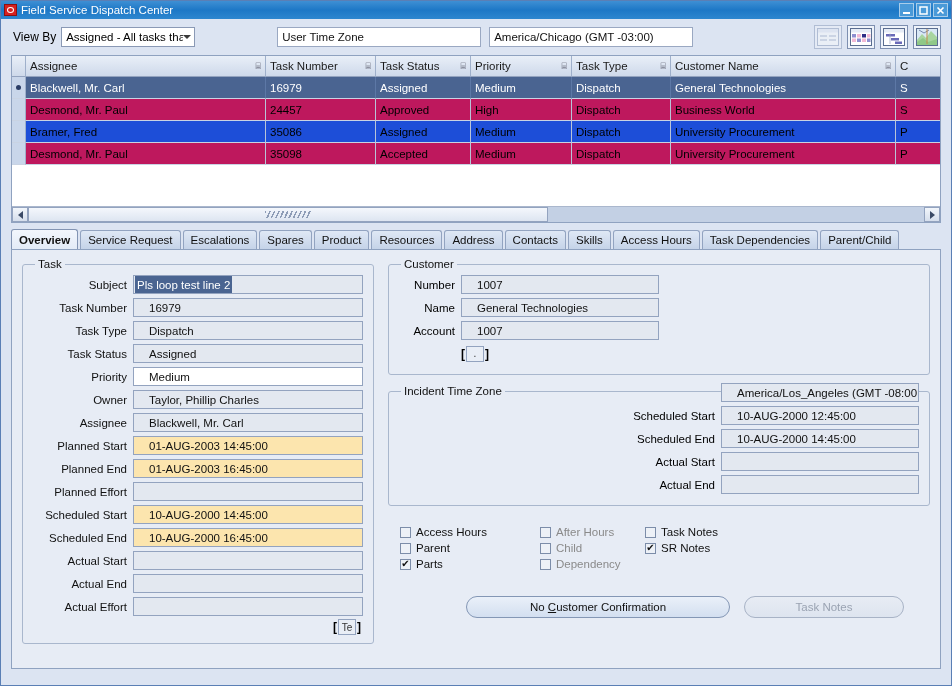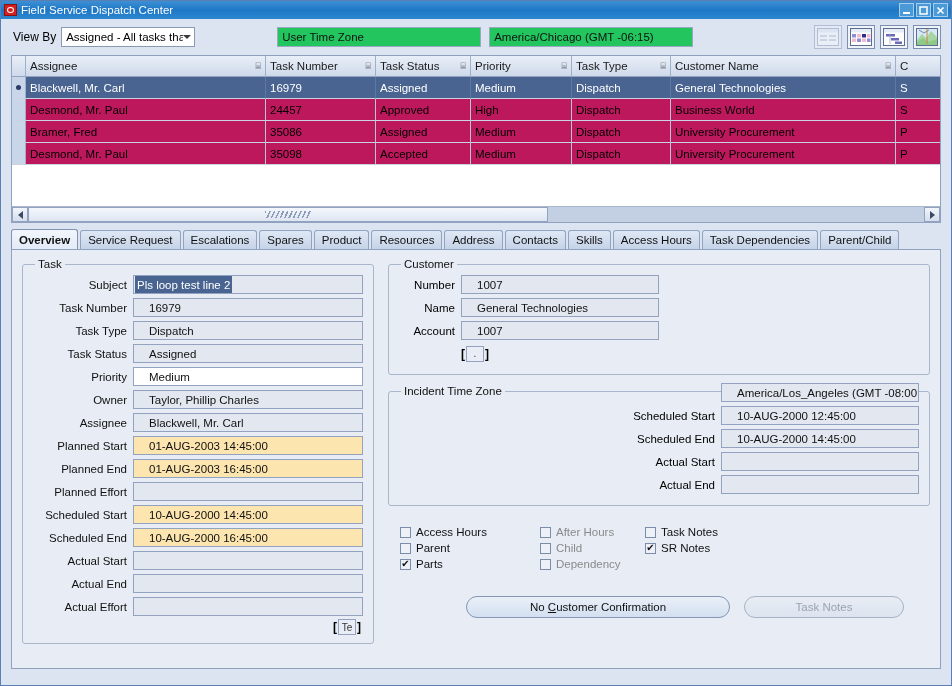--- a/index.html
+++ b/index.html
@@ -79,21 +79,21 @@
     display:flex; align-items:center; justify-content:center;
   }
   .combo .arrow::after {
     content:""; width:0;height:0;
     border-left:4px solid transparent;
     border-right:4px solid transparent;
     border-top:4px solid #3a3a3a;
   }
   .tz-field {
     height: 20px;
-    background: #22c55e;
+    background: #ffffff;
     border: 1px solid #9aa8c2;
     display: flex; align-items: center;
     padding: 0 4px;
     font-size: 11.5px;
     color: #111;
   }
   #tz-user { width: 204px; margin-left: 82px; }
   #tz-incident { width: 204px; margin-left: 8px; }
 
   .tool-icons { margin-left: auto; display: flex; gap: 5px; }
@@ -134,21 +134,21 @@
     border-bottom: 1px solid #93a3bf;
     border-right: 1px solid #9fb0cb;
     font-size: 11.5px; color: #1a1a1a;
     justify-content: space-between;
   }
   .hcell .sort { color:#445; font-size: 9px; margin-left:3px; transform: rotate(0deg);}
   .marker-col { width: 14px; flex: 0 0 14px; background:#c9d6ea; border-right:1px solid #9fb0cb; border-bottom:1px solid #c9d3e3; display:flex;align-items:center;justify-content:center;}
   .marker-col.h { background: linear-gradient(180deg,#e9eff8 0%,#ced9ea 100%); border-bottom:1px solid #93a3bf;}
   .marker-dot { width:5px;height:5px;border-radius:50%;background:#2b3d66; }
   .row.selected .cell { background:#4a6491; color:#fff; border-right-color:#5d78a6; }
-  .row.alt .cell { background: #be185d; }
+  .row.alt .cell { background: #1d4ed8; }
   .row.plain .cell { background:#be185d; }
   .filler { flex: 1 1 auto; background:#fff; }
 
   .col-assignee { width: 240px; flex: 0 0 240px; }
   .col-tasknum  { width: 110px; flex: 0 0 110px; }
   .col-status   { width: 95px;  flex: 0 0 95px; }
   .col-priority { width: 101px; flex: 0 0 101px; }
   .col-type     { width: 99px;  flex: 0 0 99px; }
   .col-customer { width: 225px; flex: 0 0 225px; gap: 48px; }
   .col-extra    { width: 50px;  flex: 0 0 50px; }
@@ -336,21 +336,21 @@
     </span>
   </div>
 
   <div class="toolbar">
     <span class="viewby-label">View By</span>
     <div class="combo">
       <span class="txt">Assigned - All tasks that are a...</span>
       <span class="arrow"></span>
     </div>
     <div class="tz-field" id="tz-user">User Time Zone</div>
-    <div class="tz-field" id="tz-incident">America/Chicago (GMT -06:15)</div>
+    <div class="tz-field" id="tz-incident">America/Chicago (GMT -03:00)</div>
 
     <div class="tool-icons">
       <div class="ticon disabled">
         <svg width="22" height="18" viewBox="0 0 22 18">
           <rect x="0.5" y="0.5" width="21" height="17" fill="#fdfdfd" stroke="#7d8fb0"></rect>
           <rect x="1" y="1" width="20" height="3.5" fill="#dfe6f1"></rect>
           <g fill="#b8c2d4">
               <rect x="3" y="7" width="7" height="2"></rect>
               <rect x="12" y="7" width="7" height="2"></rect>
           <rect x="3" y="11" width="7" height="2"></rect>

